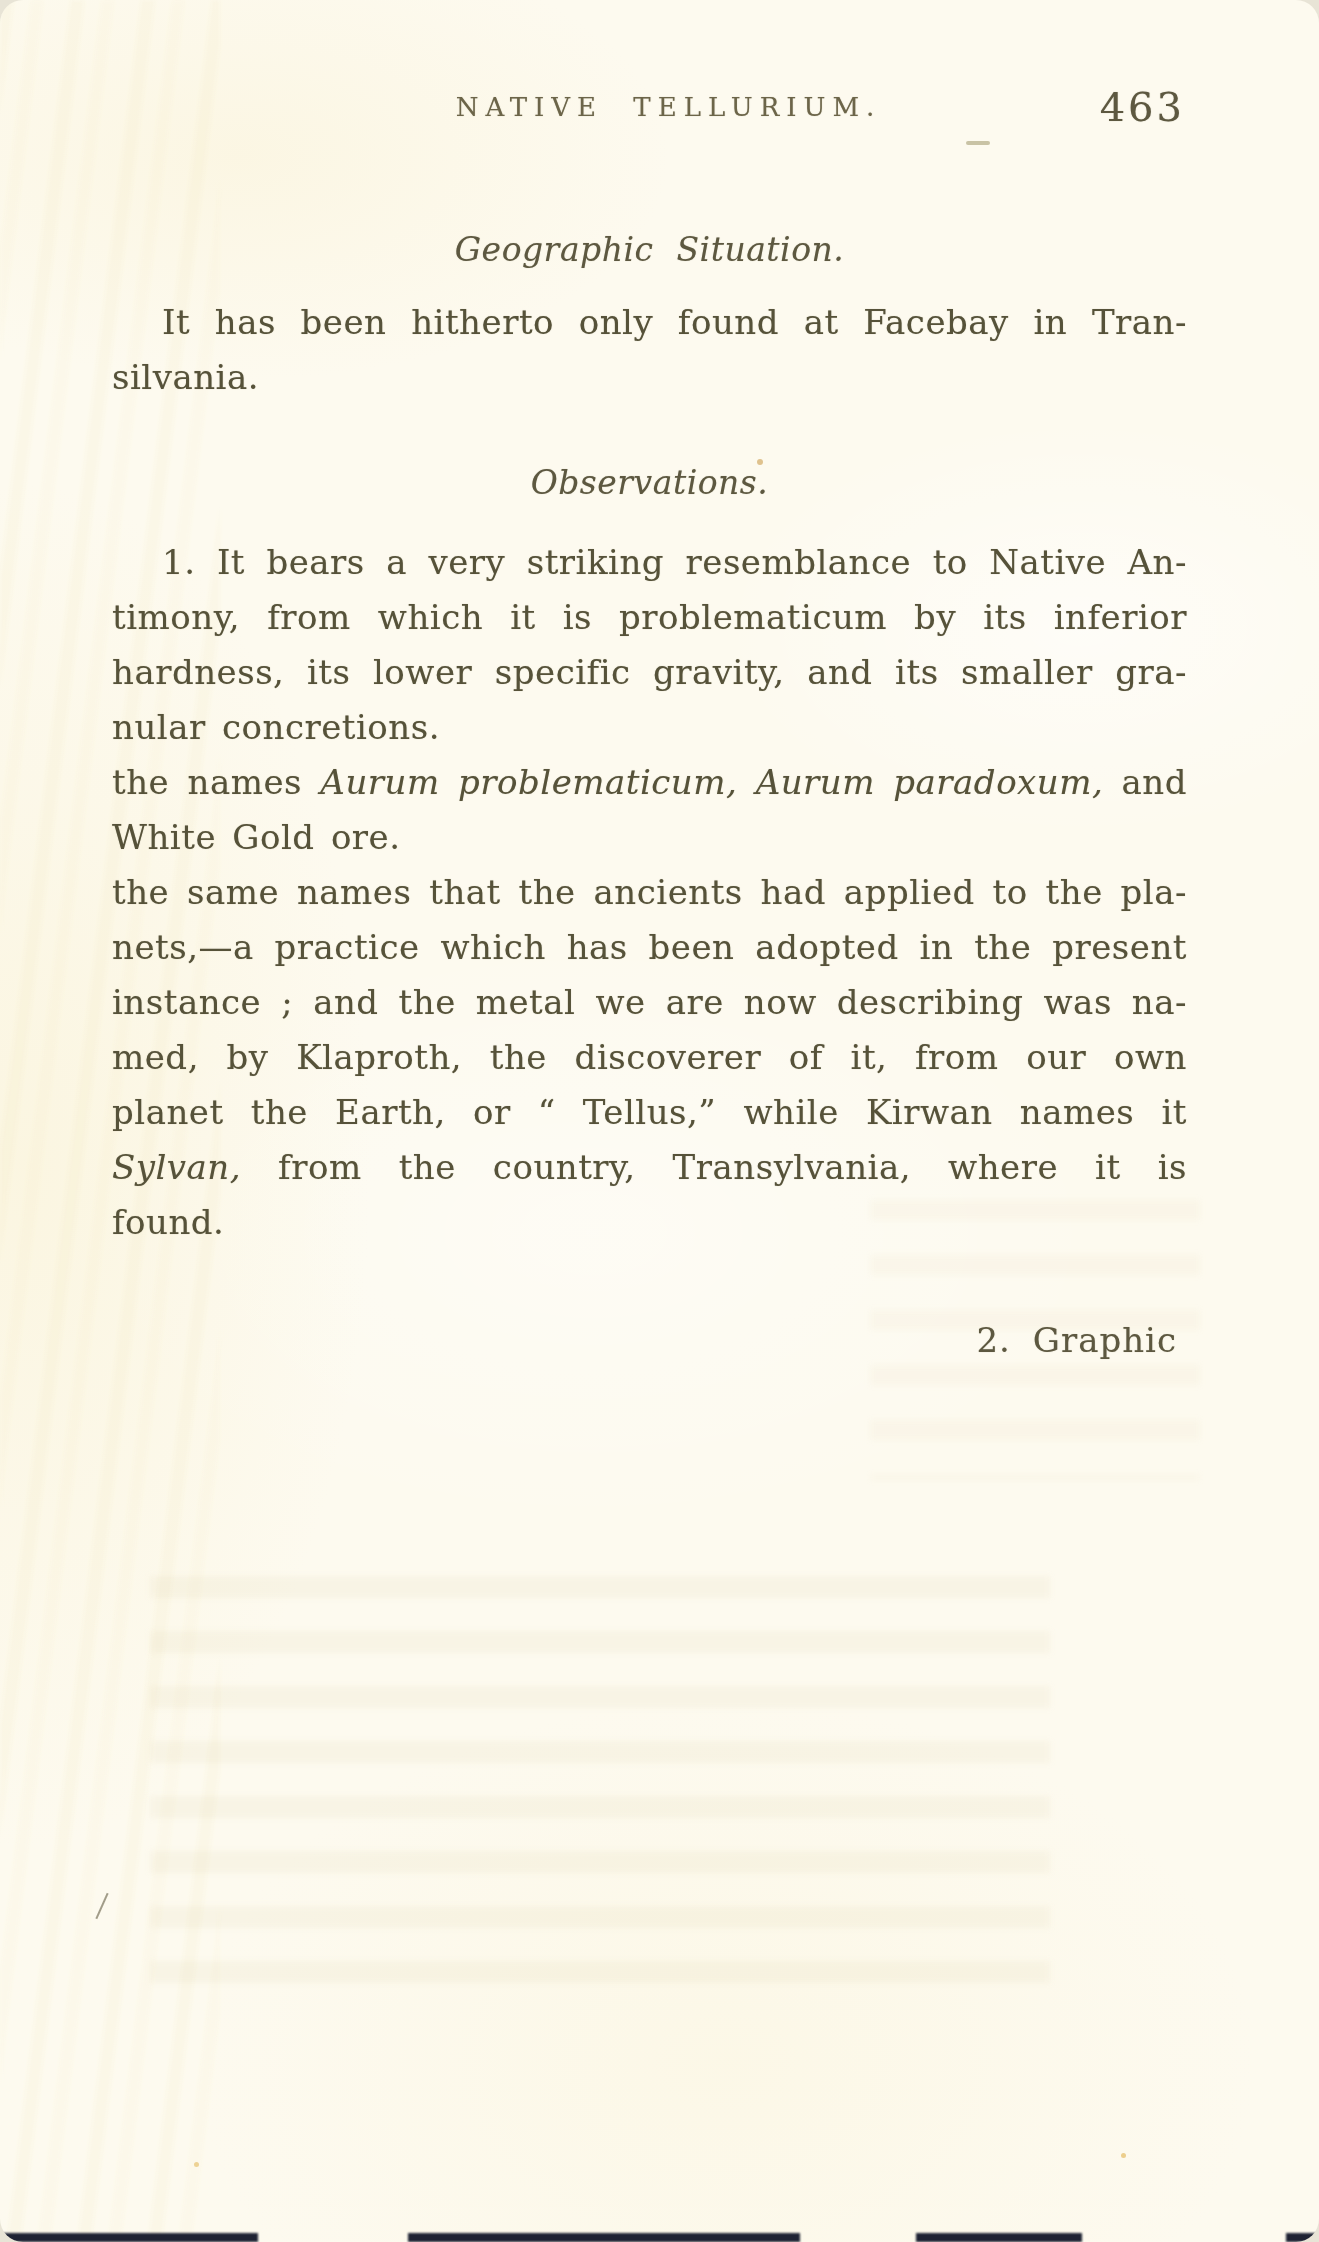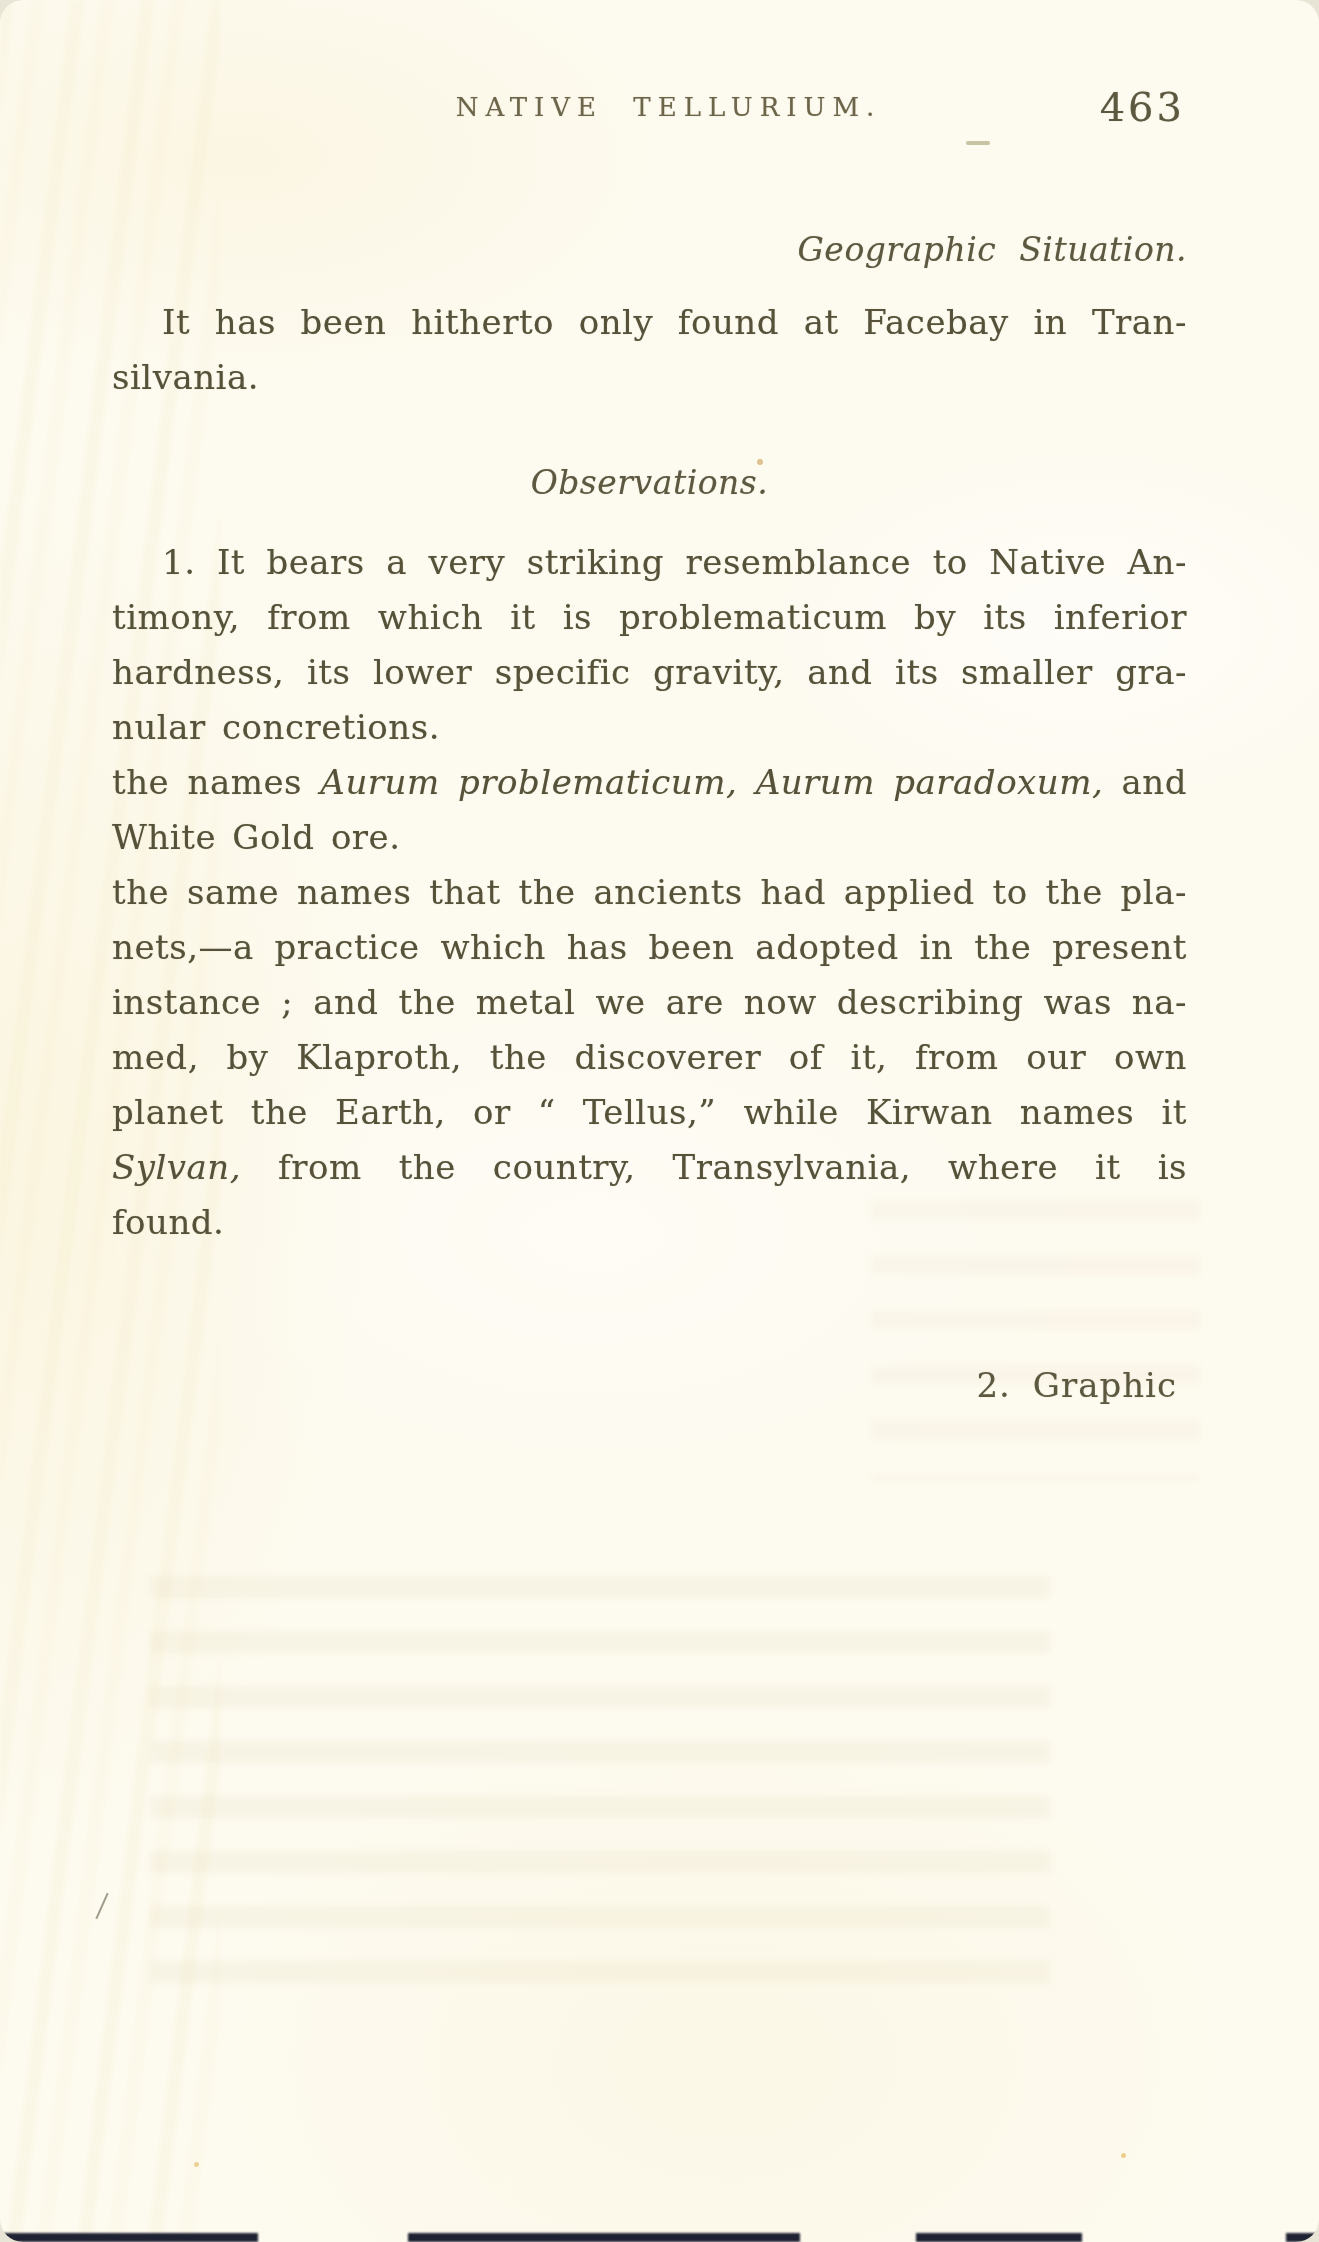--- a/index.html
+++ b/index.html
@@ -52,30 +52,30 @@
     font-size:34px;
     letter-spacing:.5px;word-spacing:5px;
     text-shadow:0 0 1px rgba(86,82,57,.35);
   }
   .sec-heading{
     font-style:italic;font-weight:normal;
     font-size:33px;line-height:55px;
     text-align:center;word-spacing:12px;
     color:var(--heading-ink);
   }
-  .h-geo{margin-top:222px;text-align:right;}
+  .h-geo{margin-top:222px;}
   .h-obs{margin-top:50px;}
   .pg1{margin-top:18px;}
   .pg2{margin-top:25px;}
   .line{display:block;height:55px;line-height:55px;white-space:normal;}
   .line.just{text-align:justify;text-align-last:justify;}
   .line.indent{text-indent:50px;}
   .it{font-style:italic;}
   .catchword{
-    margin-top:115px;
+    margin-top:70px;
     text-align:right;padding-right:10px;
     font-size:34px;letter-spacing:1px;word-spacing:10px;
     color:var(--heading-ink);
   }
   
   .ghost{
     position:absolute;left:150px;top:1560px;width:900px;height:430px;
     background:repeating-linear-gradient(180deg,
       transparent 0 16px, rgba(205,188,136,.09) 16px 38px, transparent 38px 55px);
     filter:blur(3px);

